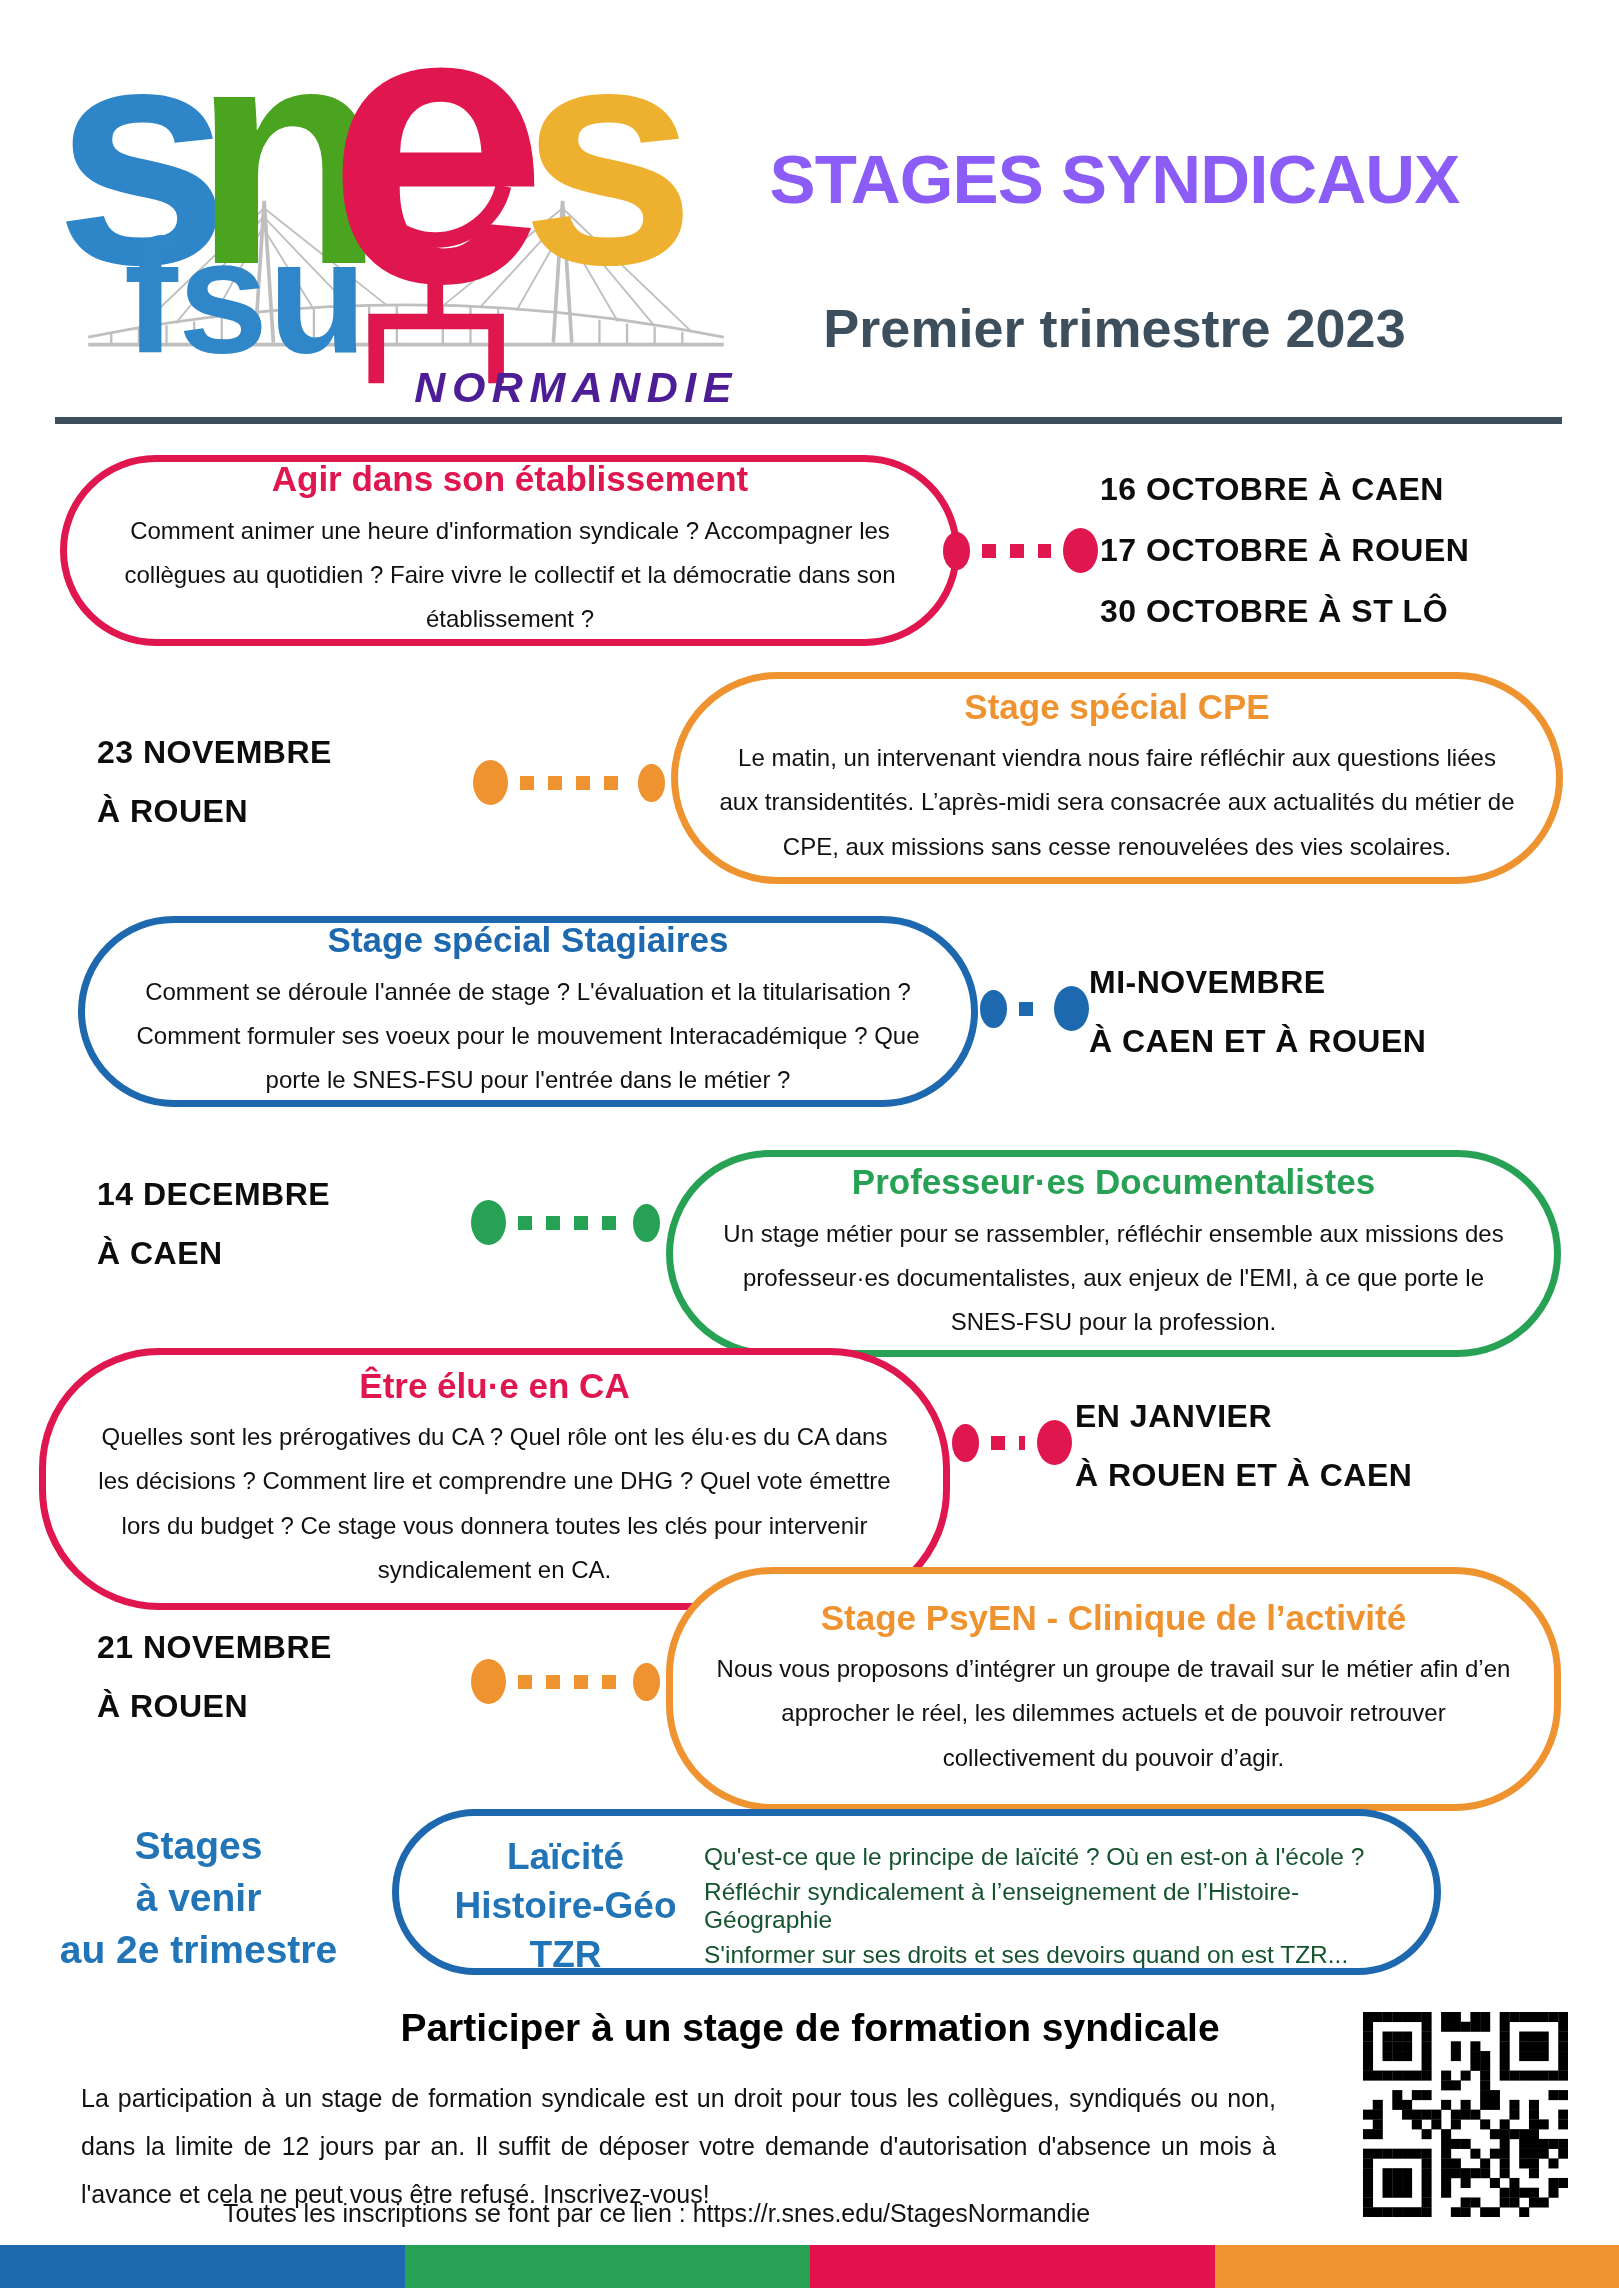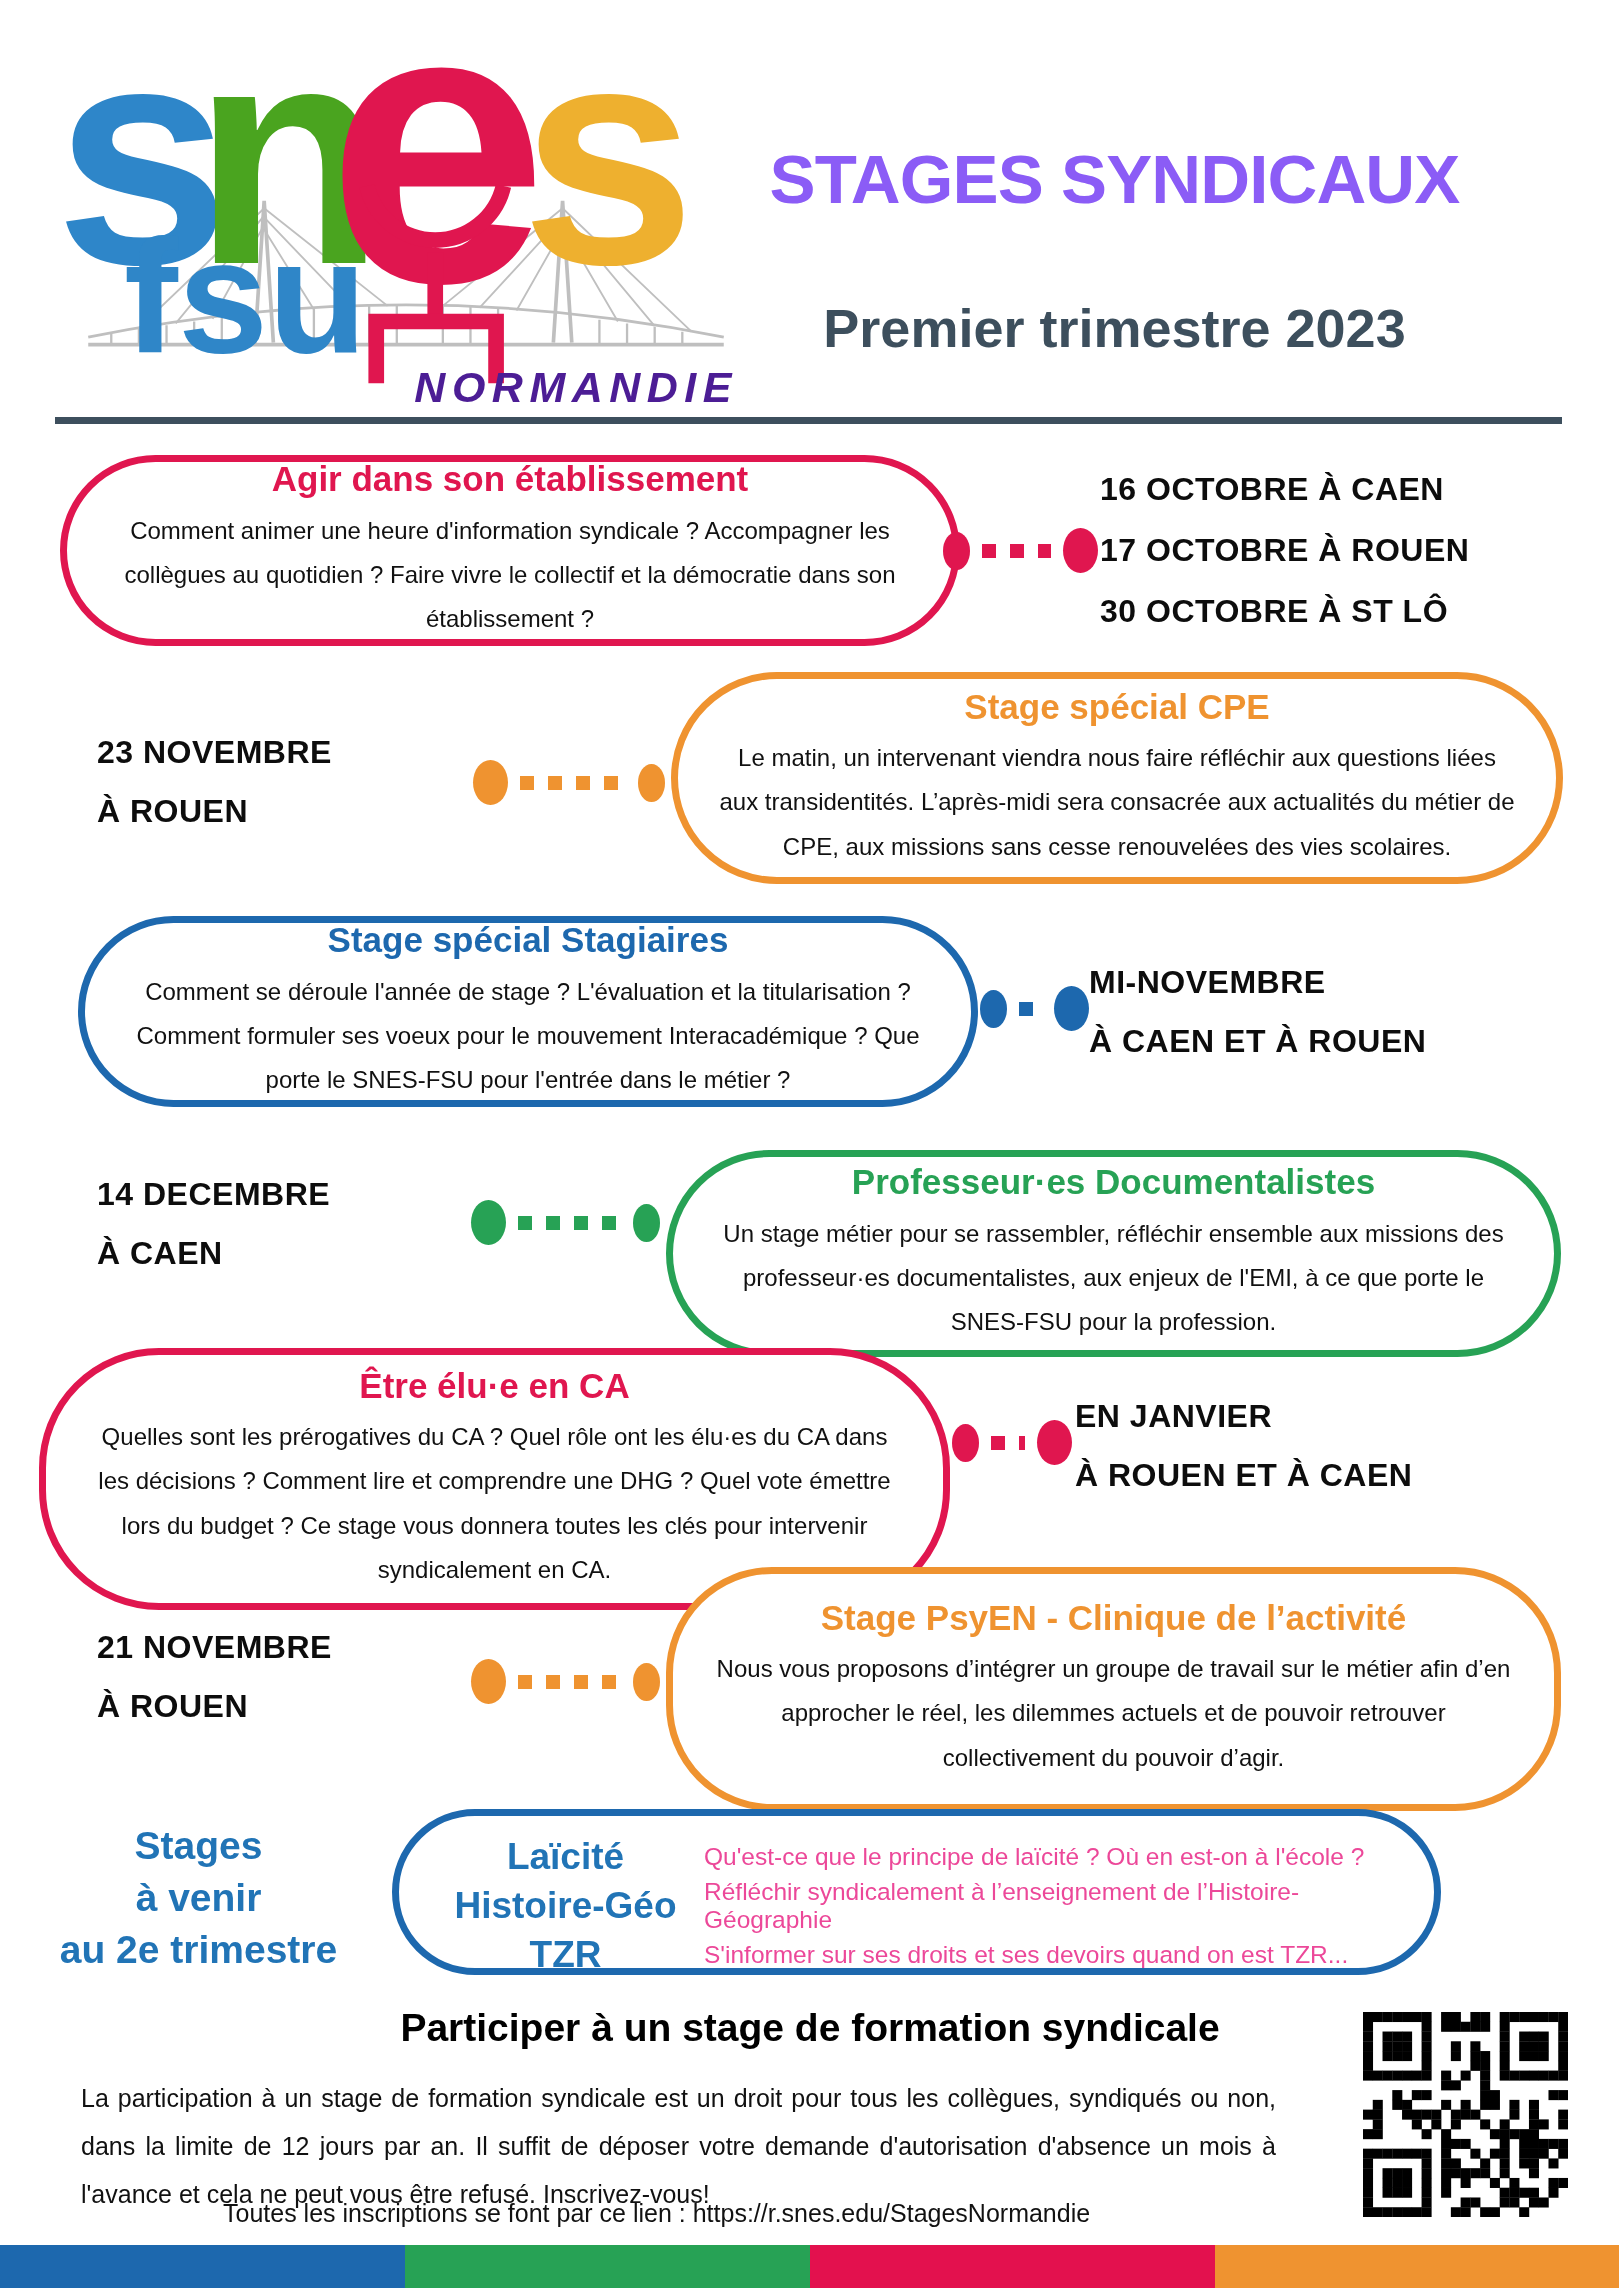--- a/index.html
+++ b/index.html
@@ -78,21 +78,21 @@
   .r6-conn{left:471px;top:1659px;width:189px;}
   .r6-dates{left:97px;top:1618px;width:466px;}
 
   
   .upc-heading{position:absolute;left:18.5px;top:1820px;width:360px;text-align:center;
                font-size:39px;font-weight:800;color:#2174b6;line-height:52px;}
   .upc-bubble{left:392px;top:1809px;width:1049px;height:166px;border-radius:88px;
               padding:20px 31px 11px 28px;justify-content:space-around;}
   .upc-row{display:flex;align-items:center;}
   .upc-label{flex:0 0 277px;text-align:center;font-size:37px;font-weight:800;color:#2174b6;}
-  .upc-desc{flex:1;text-align:left;font-size:24.5px;color:#ec4899;}
+  .upc-desc{flex:1;text-align:left;font-size:24.5px;color:#14532d;}
 
   
   .foot-title{position:absolute;left:0;top:2006px;width:1620px;text-align:center;
               font-size:39px;font-weight:800;color:#000;}
   .foot-body{position:absolute;left:81px;top:2074px;width:1195px;font-size:25px;
              line-height:1.92;text-align:justify;color:#111;}
   .foot-link{position:absolute;left:223px;top:2199px;font-size:25px;color:#111;}
   .qr{position:absolute;left:1363px;top:2012px;width:205px;height:205px;}
   .qr svg{fill:#000;}
 

